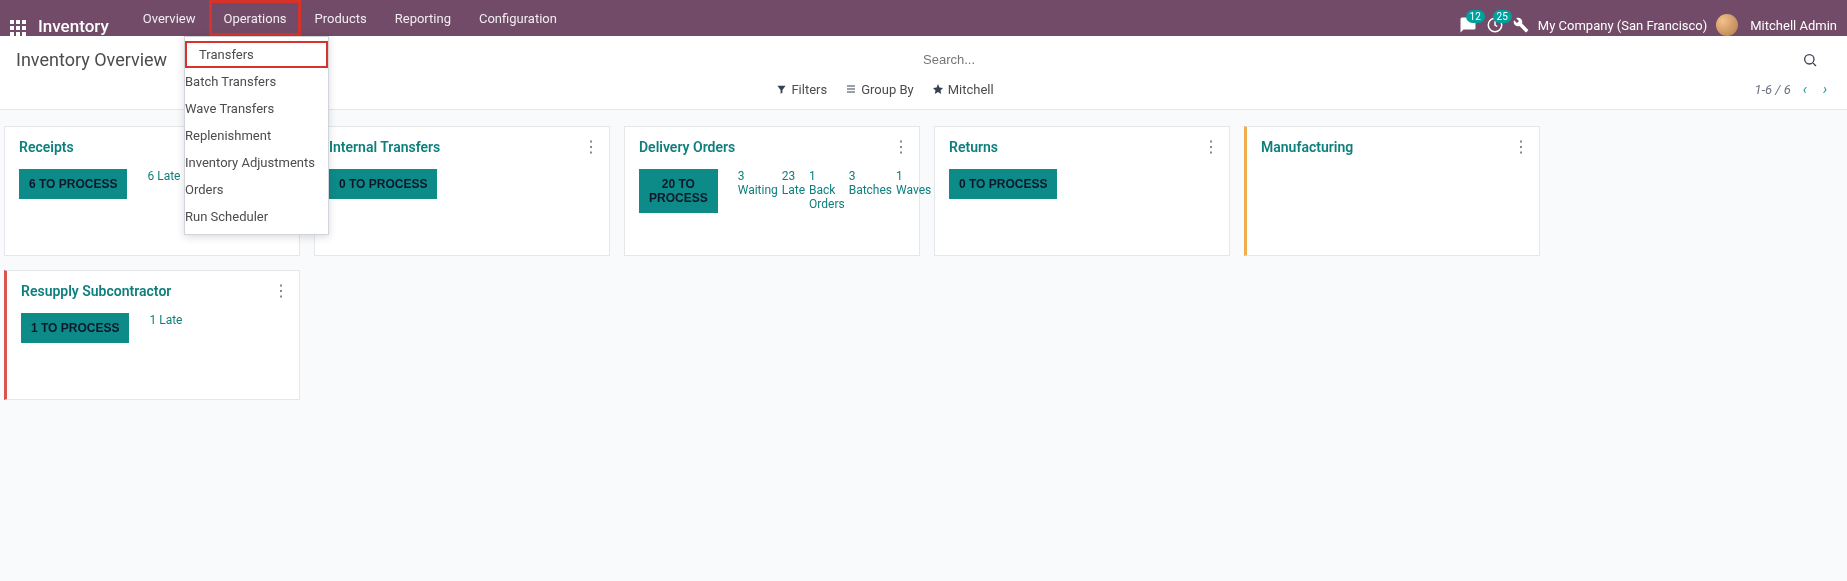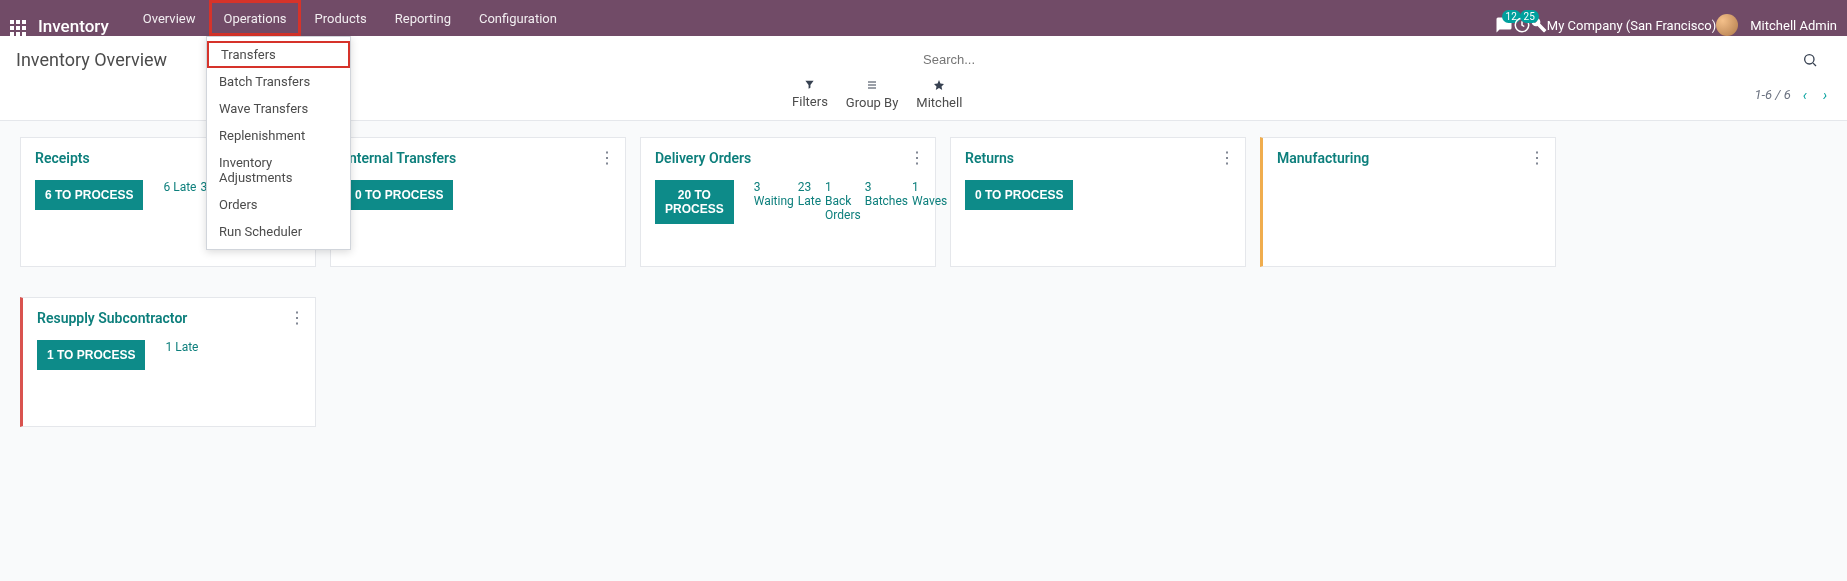--- a/index.html
+++ b/index.html
@@ -7,56 +7,56 @@
 
 
 .topnav { background: #714B67; color: #fff; height: 36px; display: flex; align-items: flex-end; padding: 0 10px; }
 .apps-icon { display: grid; grid-template-columns: repeat(3,4px); grid-template-rows: repeat(3,4px); gap: 2px; cursor: pointer; margin-right: 12px; }
 .apps-icon span { width:4px; height:4px; background:#fff; }
 .brand { font-size: 17px; font-weight: 500; color:#fff; margin-right: 20px; }
 .menu { display:flex; }
 .menu-item { padding: 0 14px; height:36px; display:flex; align-items:center; color: rgba(255,255,255,0.9); cursor:pointer; font-size:13px; position:relative; }
 .menu-item.highlight { border: 3px solid #d6332a; padding: 0 11px; }
 .spacer { flex:1; }
-.topnav-right { display:flex; align-items:center; gap:0; }
+.topnav-right { display:flex; align-items:center; gap:9px; }
 .chat-badge, .clock-badge { position:relative; display:flex; align-items:center; cursor:pointer; }
 .badge-count { position:absolute; top:-6px; right:-8px; background:#00A09D; color:#fff; font-size:10px; padding:1px 4px; border-radius:8px; }
 .tool-icon { color:#fff; cursor:pointer; }
 .company { color:#fff; font-size:13px; cursor:pointer; }
 .avatar { width:22px; height:22px; border-radius:50%; background: radial-gradient(circle at 30% 30%, #f4c08a, #b07a4a); margin-right:4px; }
 .user { display:flex; align-items:center; gap:8px; color:#fff; cursor:pointer; }
 
 
 .control-panel { background:#fff; border-bottom:1px solid #e5e7eb; }
 .cp-row1 { display:flex; align-items:center; padding: 10px 25px 6px 16px; }
 .view-title { font-size:18px; color:#4c4c4c; }
 .search-wrap { flex:1; display:flex; align-items:center; margin-left:auto; max-width:50%; }
 .search-input { flex:1; border:none; outline:none; font-size:13px; padding:6px 4px; color:#6b7280; }
 .search-icon { color:#6b7280; cursor:pointer; padding:4px; }
 .cp-row2 { display:flex; align-items:center; padding: 0 16px 10px 16px; }
 .filter-group { display:flex; gap:18px; margin-left: auto; margin-right: auto; padding-left: 380px; }
-.filter-btn { display:flex; align-items:center; gap:4px; color:#4c4c4c; cursor:pointer; font-size:13px;flex-direction:column; }
+.filter-btn { display:flex; align-items:center; gap:4px; color:#4c4c4c; cursor:pointer; font-size:13px; }
 .pager { margin-left:auto; display:flex; align-items:center; gap:8px; color:#6b7280;font-style:italic; }
 .pager-arrow { color:#00A09D; cursor:pointer; padding:2px 4px; font-size:14px; }
 
 
-.dropdown { position:absolute; top:36px; left:206px; background:#fff; border:1px solid #d1d5db; box-shadow:0 2px 8px rgba(0,0,0,0.15); width:145px; padding:4px 0; z-index:100; }
-.dropdown-item { padding:6px 12px; color:#4c4c4c; cursor:pointer; font-size:13px; }
+.dropdown { position:absolute; top:36px; left:184px; background:#fff; border:1px solid #d1d5db; box-shadow:0 2px 8px rgba(0,0,0,0.15); width:145px; padding:4px 0; z-index:100; }
+.dropdown-item { padding:6px 0; color:#4c4c4c; cursor:pointer; font-size:13px; }
 .dropdown-item.highlight { border:2px solid #d6332a; padding:4px 12px; }
 
 
-.kanban { padding: 16px 20px; display:flex; flex-wrap:wrap; gap:14px; align-items:flex-start; }
+.kanban { padding: 16px 4px; display:flex; flex-wrap:wrap; gap:14px; align-items:flex-start; }
 .card { background:#fff; border:1px solid #e5e7eb; border-left:3px solid transparent; width:296px; min-height:130px; padding:12px 14px 14px 14px; position:relative; }
-.card.red-border { border-left-color:#d9534f;margin-top:16px; }
+.card.red-border { border-left-color:#d9534f; }
 .card.yellow-border { border-left-color:#f0ad4e; }
 .card.plain { border-left:1px solid #e5e7eb; }
 .card-title { color:#0d7f7c; font-size:14px; font-weight:600; margin-bottom:14px; }
 .card-menu { position:absolute; top:10px; right:10px; color:#6b7280; cursor:pointer; font-size:16px; }
 .card-body { display:flex; gap:20px; align-items:flex-start; }
-.process-btn { background:#0d8b89; color:#ffffff; border:none; padding:8px 10px; font-size:12px; font-weight:600; cursor:pointer; }
+.process-btn { background:#0d8b89; color:#0f172a; border:none; padding:8px 10px; font-size:12px; font-weight:600; cursor:pointer; }
 .stats { display:flex; flex-direction:row; gap:4px; }
 .stat-link { color:#0d7f7c; font-size:12px; cursor:pointer; }
 .stat-late { color:#5a5a5a; font-size:12px; display:flex; justify-content:space-between; width: 160px; }
 
 svg { display:block; }
 </style>
 </head>
 <body>
 
 <div class="topnav">

